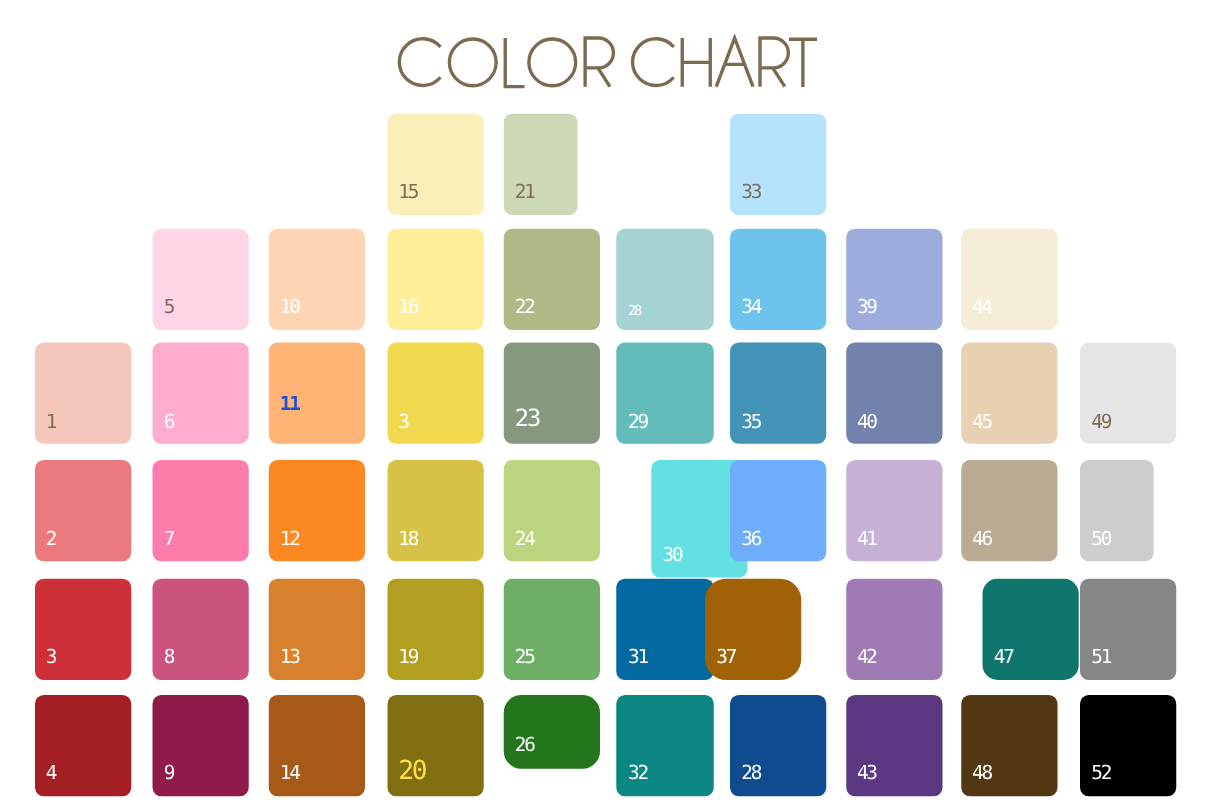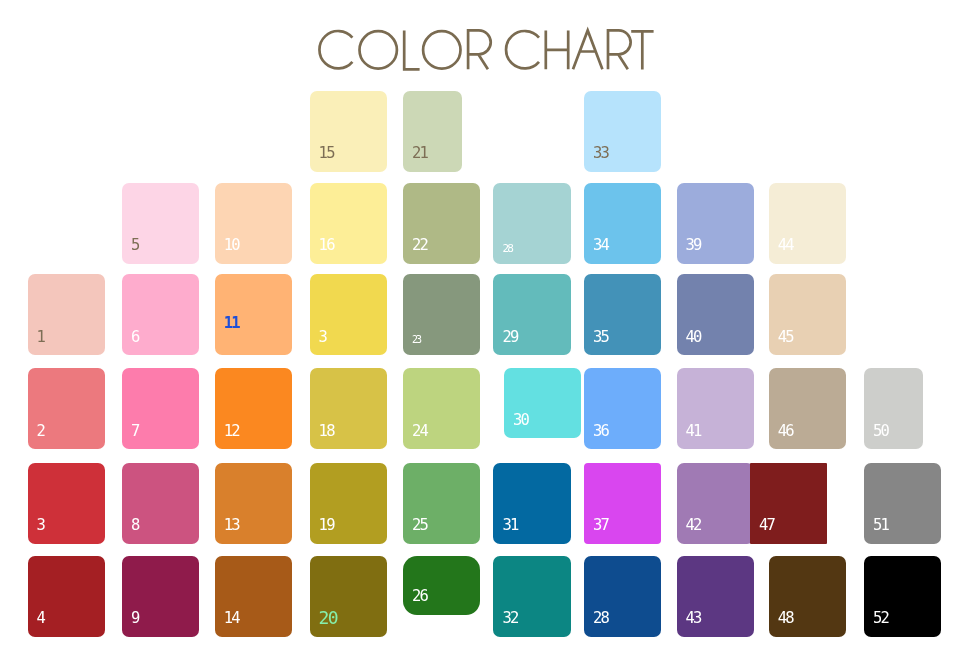--- a/index.html
+++ b/index.html
@@ -96,68 +96,68 @@
       <div class="swatch" style="left: 309.6px; top: 274.2px; width: 77.4px; height: 81.2px; border-radius: 7px; background: rgb(241, 217, 79);">
         <span class="swatch-label" style="left: 9px; bottom: 10.2px; font-size: 15.5px; letter-spacing: -1.8px; color: rgb(255, 255, 255);">3</span>
       </div>
       <div class="swatch" style="left: 309.6px; top: 368.2px; width: 77.4px; height: 81.2px; border-radius: 7px; background: rgb(215, 194, 71);">
         <span class="swatch-label" style="left: 9px; bottom: 10.2px; font-size: 15.5px; letter-spacing: -1.8px; color: rgb(255, 255, 255);">18</span>
       </div>
       <div class="swatch" style="left: 309.6px; top: 462.9px; width: 77.4px; height: 81.2px; border-radius: 7px; background: rgb(178, 158, 33);">
         <span class="swatch-label" style="left: 9px; bottom: 10.2px; font-size: 15.5px; letter-spacing: -1.8px; color: rgb(255, 255, 255);">19</span>
       </div>
       <div class="swatch" style="left: 309.6px; top: 555.5px; width: 77.4px; height: 81.2px; border-radius: 7px; background: rgb(128, 110, 17);">
-        <span class="swatch-label" style="left: 9px; bottom: 10.2px; font-size: 18px; letter-spacing: -1.8px; color: #86efac;">20</span>
+        <span class="swatch-label" style="left: 9px; bottom: 10.2px; font-size: 21px; letter-spacing: -1.8px; color: #fde047;">20</span>
       </div>
       <div class="swatch" style="left: 402.9px; top: 90.8px; width: 59px; height: 81.2px; border-radius: 7px; background: rgb(204, 216, 182);">
         <span class="swatch-label" style="left: 9px; bottom: 10.2px; font-size: 15.5px; letter-spacing: -1.8px; color: rgb(125, 110, 85);">21</span>
       </div>
       <div class="swatch" style="left: 402.9px; top: 182.9px; width: 77.4px; height: 81.2px; border-radius: 7px; background: rgb(175, 185, 134);">
         <span class="swatch-label" style="left: 9px; bottom: 10.2px; font-size: 15.5px; letter-spacing: -1.8px; color: rgb(255, 255, 255);">22</span>
       </div>
       <div class="swatch" style="left: 402.9px; top: 274.2px; width: 77.4px; height: 81.2px; border-radius: 7px; background: rgb(134, 152, 125);">
-        <span class="swatch-label" style="left: 9px; bottom: 10.2px; font-size: 10px; letter-spacing: -1.8px; color: rgb(255, 255, 255);">23</span>
+        <span class="swatch-label" style="left: 9px; bottom: 10.2px; font-size: 19px; letter-spacing: -1.8px; color: rgb(255, 255, 255);">23</span>
       </div>
       <div class="swatch" style="left: 402.9px; top: 368.2px; width: 77.4px; height: 81.2px; border-radius: 7px; background: rgb(189, 212, 127);">
         <span class="swatch-label" style="left: 9px; bottom: 10.2px; font-size: 15.5px; letter-spacing: -1.8px; color: rgb(255, 255, 255);">24</span>
       </div>
       <div class="swatch" style="left: 402.9px; top: 462.9px; width: 77.4px; height: 81.2px; border-radius: 7px; background: rgb(109, 175, 103);">
         <span class="swatch-label" style="left: 9px; bottom: 10.2px; font-size: 15.5px; letter-spacing: -1.8px; color: rgb(255, 255, 255);">25</span>
       </div>
       <div class="swatch" style="left: 402.9px; top: 555.5px; width: 77.4px; height: 59px; border-radius: 14px; background: rgb(35, 118, 27);">
         <span class="swatch-label" style="left: 9px; bottom: 10.2px; font-size: 15.5px; letter-spacing: -1.8px; color: rgb(255, 255, 255);">26</span>
       </div>
       <div class="swatch" style="left: 493.4px; top: 182.9px; width: 77.4px; height: 81.2px; border-radius: 7px; background: rgb(165, 211, 211);">
         <span class="swatch-label" style="left: 9px; bottom: 10.2px; font-size: 11px; letter-spacing: -1.8px; color: rgb(255, 255, 255);">28</span>
       </div>
       <div class="swatch" style="left: 493.4px; top: 274.2px; width: 77.4px; height: 81.2px; border-radius: 7px; background: rgb(99, 187, 187);">
         <span class="swatch-label" style="left: 9px; bottom: 10.2px; font-size: 15.5px; letter-spacing: -1.8px; color: rgb(255, 255, 255);">29</span>
       </div>
-      <div class="swatch" style="left: 504px; top: 368.2px; width: 77.4px; height: 70px; border-radius: 7px; background: rgb(99, 224, 225);">
+      <div class="swatch" style="left: 521px; top: 368.2px; width: 77.4px; height: 94px; border-radius: 7px; background: rgb(99, 224, 225);">
         <span class="swatch-label" style="left: 9px; bottom: 10.2px; font-size: 15.5px; letter-spacing: -1.8px; color: rgb(255, 255, 255);">30</span>
       </div>
       <div class="swatch" style="left: 493.4px; top: 462.9px; width: 77.4px; height: 81.2px; border-radius: 7px; background: #0369a1;">
         <span class="swatch-label" style="left: 9px; bottom: 10.2px; font-size: 15.5px; letter-spacing: -1.8px; color: rgb(255, 255, 255);">31</span>
       </div>
       <div class="swatch" style="left: 493.4px; top: 555.5px; width: 77.4px; height: 81.2px; border-radius: 7px; background: rgb(12, 134, 131);">
         <span class="swatch-label" style="left: 9px; bottom: 10.2px; font-size: 15.5px; letter-spacing: -1.8px; color: rgb(255, 255, 255);">32</span>
       </div>
       <div class="swatch" style="left: 584px; top: 90.8px; width: 77.4px; height: 81.2px; border-radius: 7px; background: rgb(182, 227, 252);">
         <span class="swatch-label" style="left: 9px; bottom: 10.2px; font-size: 15.5px; letter-spacing: -1.8px; color: rgb(125, 110, 85);">33</span>
       </div>
       <div class="swatch" style="left: 584px; top: 182.9px; width: 77.4px; height: 81.2px; border-radius: 7px; background: rgb(108, 195, 236);">
         <span class="swatch-label" style="left: 9px; bottom: 10.2px; font-size: 15.5px; letter-spacing: -1.8px; color: rgb(255, 255, 255);">34</span>
       </div>
       <div class="swatch" style="left: 584px; top: 274.2px; width: 77.4px; height: 81.2px; border-radius: 7px; background: rgb(67, 146, 184);">
         <span class="swatch-label" style="left: 9px; bottom: 10.2px; font-size: 15.5px; letter-spacing: -1.8px; color: rgb(255, 255, 255);">35</span>
       </div>
       <div class="swatch" style="left: 584px; top: 368.2px; width: 77.4px; height: 81.2px; border-radius: 7px; background: rgb(109, 173, 251);">
         <span class="swatch-label" style="left: 9px; bottom: 10.2px; font-size: 15.5px; letter-spacing: -1.8px; color: rgb(255, 255, 255);">36</span>
       </div>
-      <div class="swatch" style="left: 584px; top: 462.9px; width: 77.4px; height: 81.2px; border-radius: 4px; background: #d946ef;">
+      <div class="swatch" style="left: 564px; top: 462.9px; width: 77.4px; height: 81.2px; border-radius: 17px; background: #a16207;">
         <span class="swatch-label" style="left: 9px; bottom: 10.2px; font-size: 15.5px; letter-spacing: -1.8px; color: rgb(255, 255, 255);">37</span>
       </div>
       <div class="swatch" style="left: 584px; top: 555.5px; width: 77.4px; height: 81.2px; border-radius: 7px; background: rgb(14, 76, 143);">
         <span class="swatch-label" style="left: 9px; bottom: 10.2px; font-size: 15.5px; letter-spacing: -1.8px; color: rgb(255, 255, 255);">28</span>
       </div>
       <div class="swatch" style="left: 676.5px; top: 182.9px; width: 77.4px; height: 81.2px; border-radius: 7px; background: rgb(156, 172, 220);">
         <span class="swatch-label" style="left: 9px; bottom: 10.2px; font-size: 15.5px; letter-spacing: -1.8px; color: rgb(255, 255, 255);">39</span>
       </div>
       <div class="swatch" style="left: 676.5px; top: 274.2px; width: 77.4px; height: 81.2px; border-radius: 7px; background: rgb(115, 130, 173);">
         <span class="swatch-label" style="left: 9px; bottom: 10.2px; font-size: 15.5px; letter-spacing: -1.8px; color: rgb(255, 255, 255);">40</span>
@@ -173,25 +173,28 @@
       </div>
       <div class="swatch" style="left: 768.7px; top: 182.9px; width: 77.4px; height: 81.2px; border-radius: 7px; background: rgb(245, 237, 214);">
         <span class="swatch-label" style="left: 9px; bottom: 10.2px; font-size: 15.5px; letter-spacing: -1.8px; color: rgb(255, 255, 255);">44</span>
       </div>
       <div class="swatch" style="left: 768.7px; top: 274.2px; width: 77.4px; height: 81.2px; border-radius: 7px; background: rgb(232, 208, 179);">
         <span class="swatch-label" style="left: 9px; bottom: 10.2px; font-size: 15.5px; letter-spacing: -1.8px; color: rgb(255, 255, 255);">45</span>
       </div>
       <div class="swatch" style="left: 768.7px; top: 368.2px; width: 77.4px; height: 81.2px; border-radius: 7px; background: rgb(187, 171, 149);">
         <span class="swatch-label" style="left: 9px; bottom: 10.2px; font-size: 15.5px; letter-spacing: -1.8px; color: rgb(255, 255, 255);">46</span>
       </div>
-      <div class="swatch" style="left: 750px; top: 462.9px; width: 77.4px; height: 81.2px; border-radius: 1px; background: #7f1d1d;">
+      <div class="swatch" style="left: 786px; top: 462.9px; width: 77.4px; height: 81.2px; border-radius: 12px; background: #0f766e;">
         <span class="swatch-label" style="left: 9px; bottom: 10.2px; font-size: 15.5px; letter-spacing: -1.8px; color: rgb(255, 255, 255);">47</span>
       </div>
       <div class="swatch" style="left: 768.7px; top: 555.5px; width: 77.4px; height: 81.2px; border-radius: 7px; background: rgb(83, 55, 18);">
         <span class="swatch-label" style="left: 9px; bottom: 10.2px; font-size: 15.5px; letter-spacing: -1.8px; color: rgb(255, 255, 255);">48</span>
+      </div>
+      <div class="swatch" style="left: 864px; top: 274.2px; width: 77.4px; height: 81.2px; border-radius: 7px; background: rgb(229, 229, 229);">
+        <span class="swatch-label" style="left: 9px; bottom: 10.2px; font-size: 15.5px; letter-spacing: -1.8px; color: rgb(125, 110, 85);">49</span>
       </div>
       <div class="swatch" style="left: 864px; top: 368.2px; width: 59px; height: 81.2px; border-radius: 7px; background: rgb(205, 206, 203);">
         <span class="swatch-label" style="left: 9px; bottom: 10.2px; font-size: 15.5px; letter-spacing: -1.8px; color: rgb(255, 255, 255);">50</span>
       </div>
       <div class="swatch" style="left: 864px; top: 462.9px; width: 77.4px; height: 81.2px; border-radius: 7px; background: rgb(134, 134, 134);">
         <span class="swatch-label" style="left: 9px; bottom: 10.2px; font-size: 15.5px; letter-spacing: -1.8px; color: rgb(255, 255, 255);">51</span>
       </div>
       <div class="swatch" style="left: 864px; top: 555.5px; width: 77.4px; height: 81.2px; border-radius: 7px; background: rgb(0, 0, 0);">
         <span class="swatch-label" style="left: 9px; bottom: 10.2px; font-size: 15.5px; letter-spacing: -1.8px; color: rgb(255, 255, 255);">52</span>
       </div>

